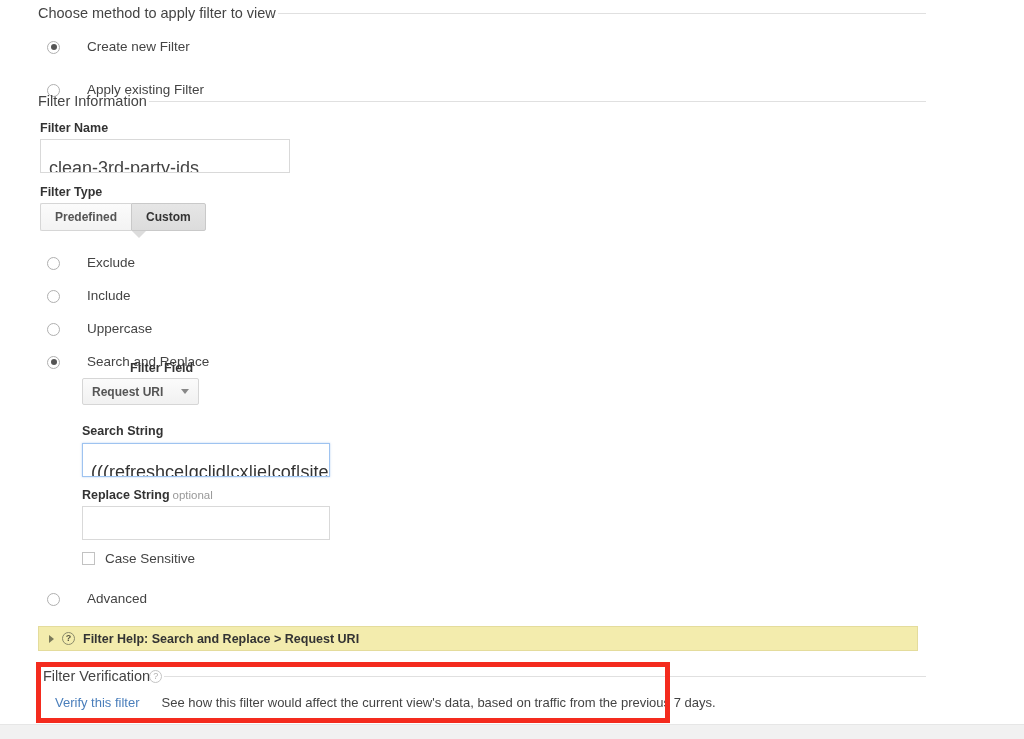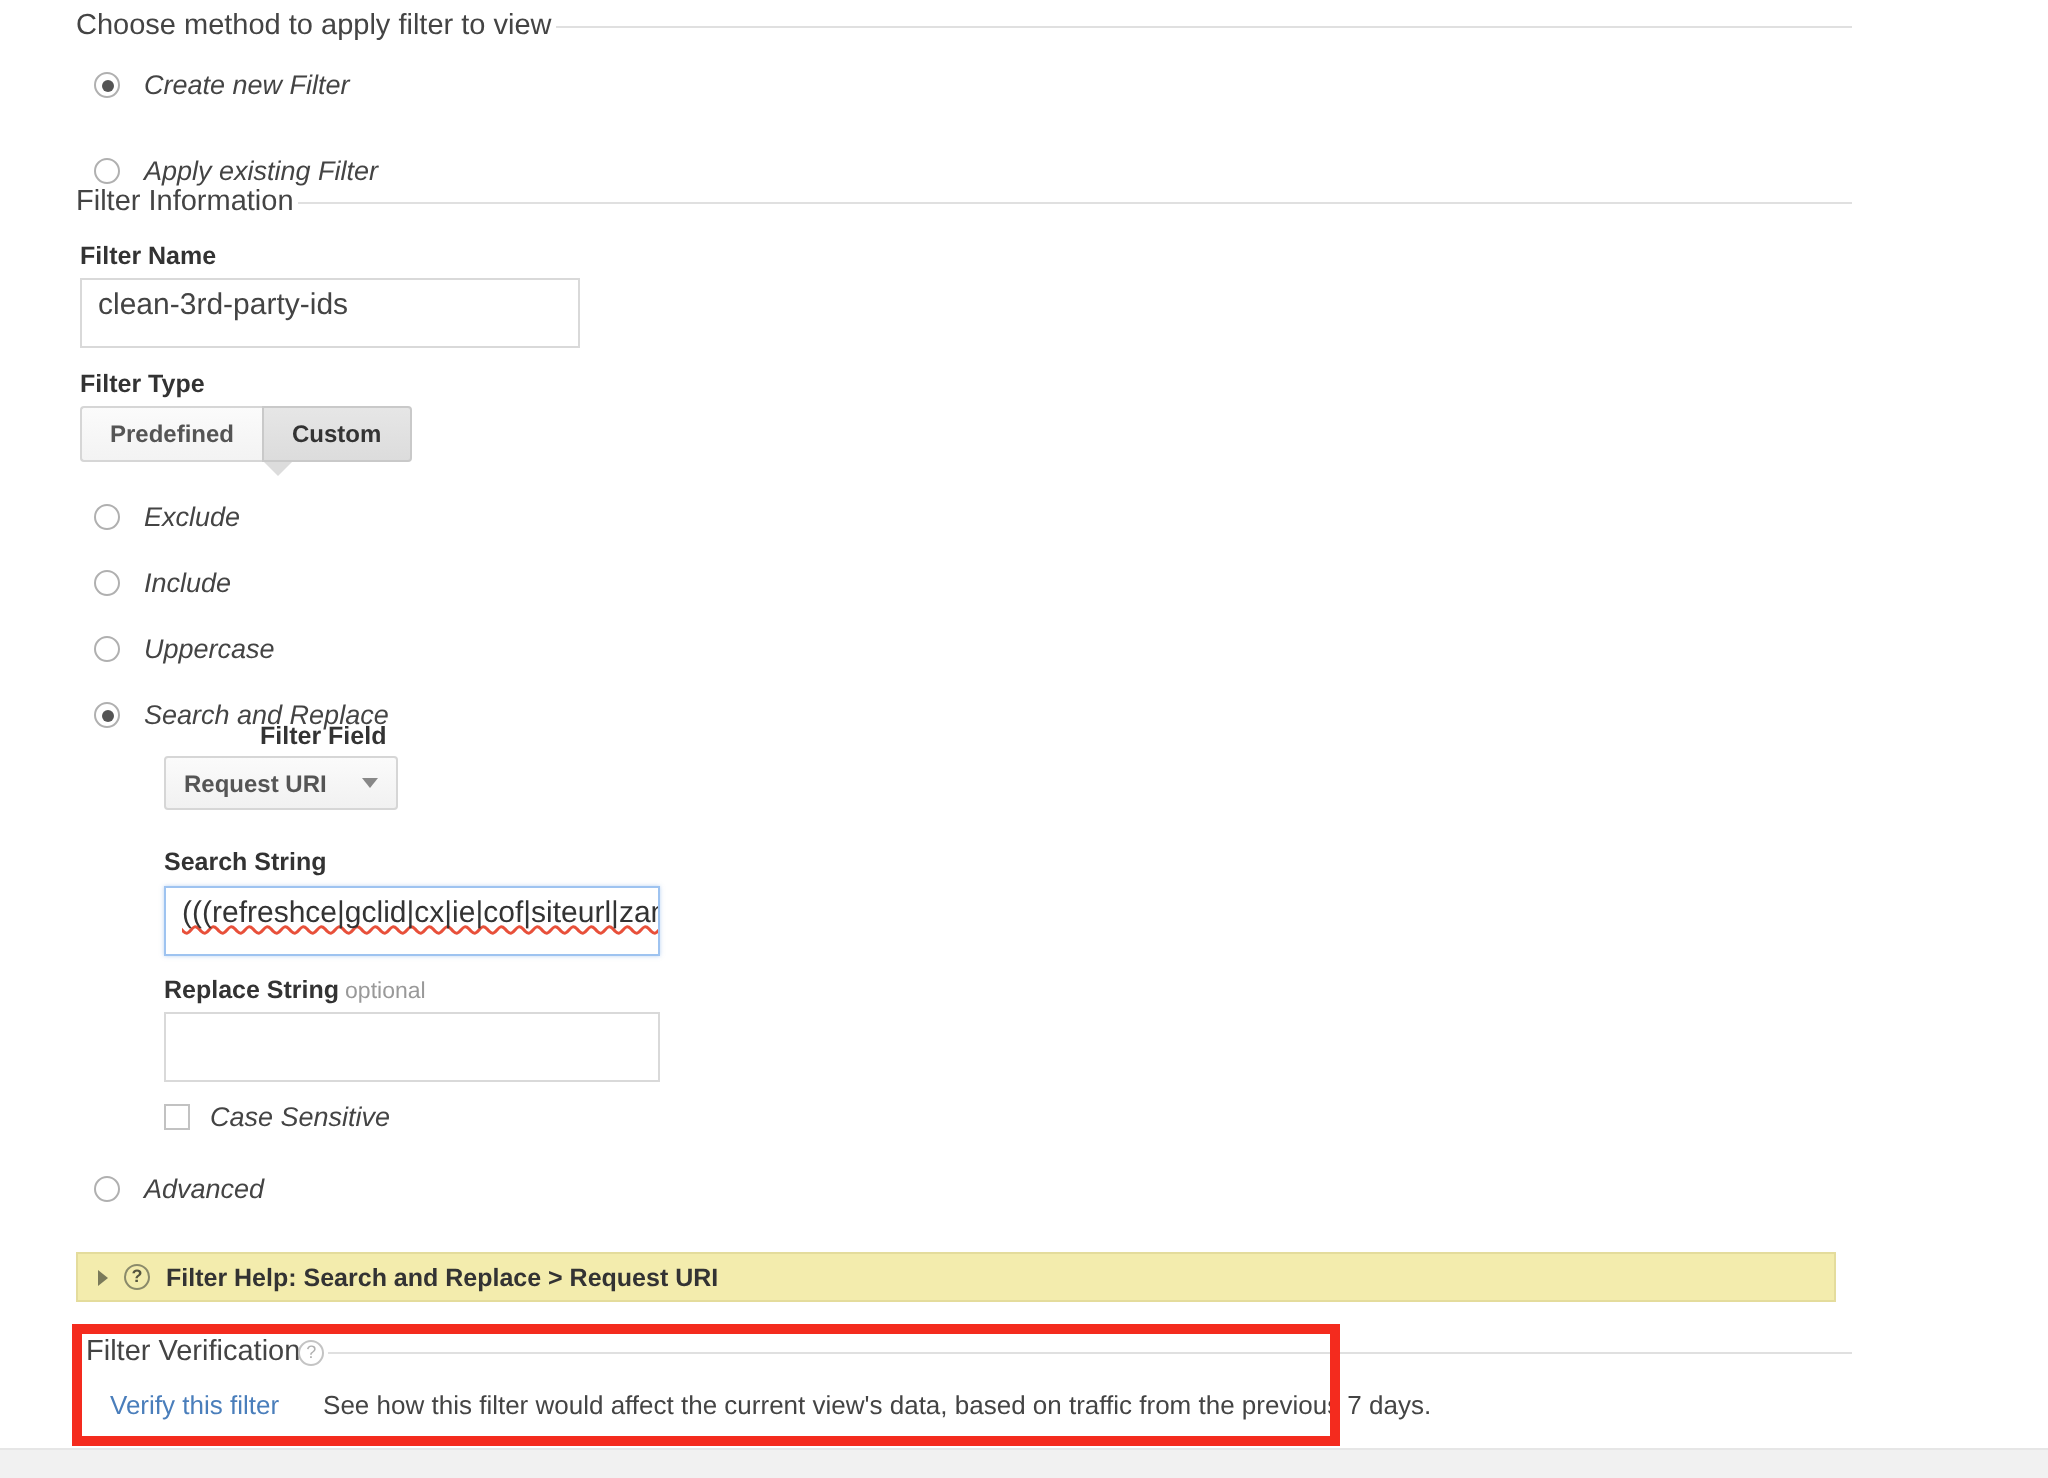--- a/index.html
+++ b/index.html
@@ -36,23 +36,23 @@
   .section-head .rule {
     flex: 1 1 auto;
     height: 1px;
     background: #e0e0e0;
     display: block;
   }
 
   
   .radio-row {
     display: flex;
-    gap: 12px;
+    align-items: center;
+    gap: 27px;
     height: 22px;
-    font-style: italic;
   }
   .radio {
     width: 13px;
     height: 13px;
     border-radius: 50%;
     border: 1px solid #b0b0b0;
     background: #fff;
     box-sizing: border-box;
     position: relative;
     flex: 0 0 auto;
@@ -87,24 +87,24 @@
     font-size: 11.5px;
     margin-left: 3px;
   }
 
   
   .text-input {
     box-sizing: border-box;
     border: 1px solid #d9d9d9;
     background: #fff;
     font-family: "Liberation Sans", sans-serif;
-    font-size: 15px;
+    font-size: 18px;
     color: #444;
-    padding: 0 8px;
-    height: 35px;
+    padding: 16px 8px;
+    height: 23px;
     line-height: 25px;
     outline: none;
     white-space: nowrap;
     overflow: hidden;
   }
   .text-input.focused {
     border: 1px solid #9ec3f0;
     box-shadow: 0 0 2px rgba(120,170,230,.5);
     color: #333;
   }
@@ -161,21 +161,21 @@
     color: #555;
   }
   .caret-down {
     width: 0; height: 0;
     border-left: 4px solid transparent;
     border-right: 4px solid transparent;
     border-top: 5px solid #888;
   }
 
   
-  .check-row { display: flex; align-items: center; gap: 10px; font-style: italic; }
+  .check-row { display: flex; align-items: center; gap: 10px; }
   .checkbox {
     width: 13px; height: 13px;
     border: 1px solid #c2c2c2;
     background: #fff;
     box-sizing: border-box;
     flex: 0 0 auto;
   }
 
   
   .help-bar {

